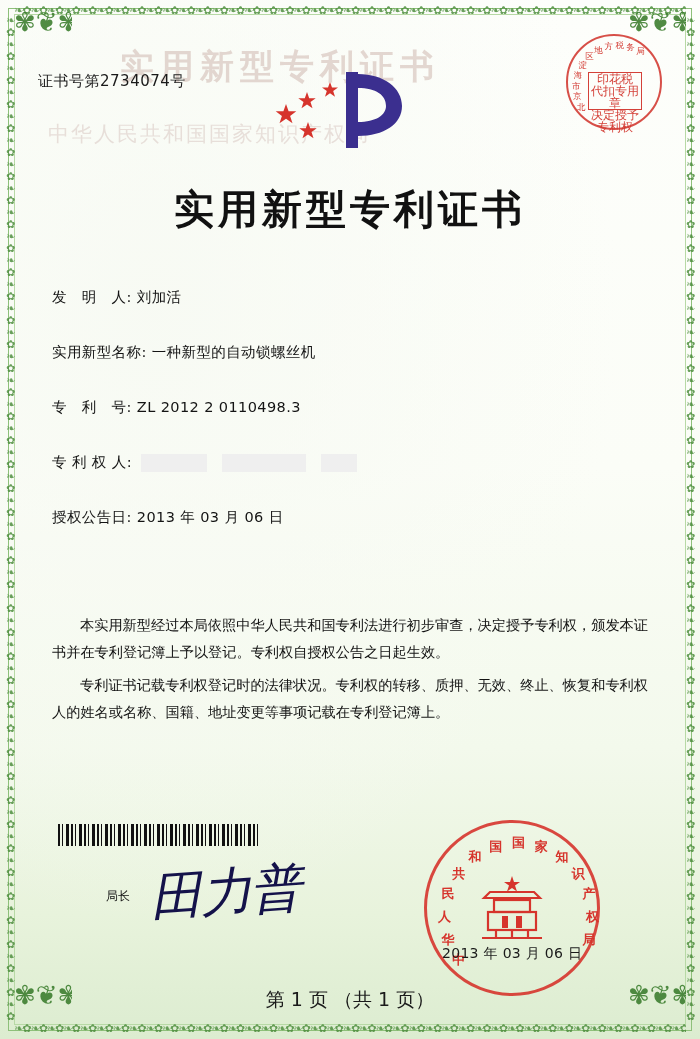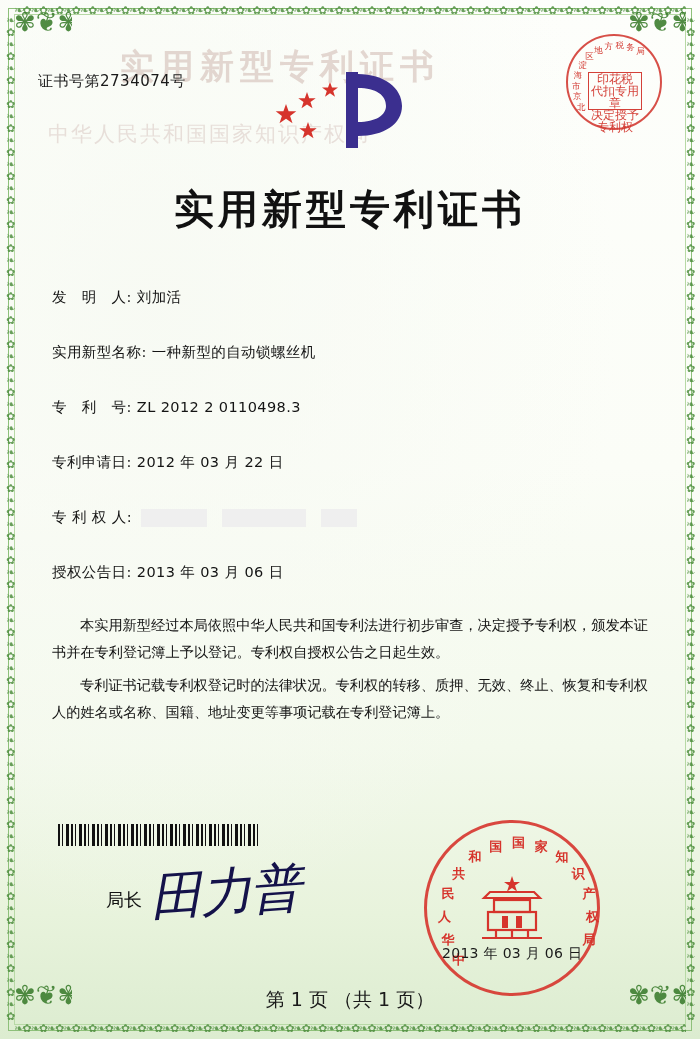--- a/index.html
+++ b/index.html
@@ -181,21 +181,21 @@
       #111 0px, #111 2px, transparent 2px, transparent 4px,
       #111 4px, #111 5px, transparent 5px, transparent 8px,
       #111 8px, #111 11px, transparent 11px, transparent 13px);
   }
 
   
   .director {
     position: absolute;
     left: 106px;
     top: 888px;
-    font-size: 18px;
+    font-size: 12px;
     color: #111;
     font-family: "DejaVu Sans", sans-serif;
   }
   .signature {
     position: absolute;
     left: 150px;
     top: 858px;
     font-size: 52px;
     color: #14124a;
     font-family: "DejaVu Serif", serif;
@@ -369,24 +369,20 @@
       <span class="lbl">发　明　人:</span>
       <span class="val">刘加活</span>
     </div>
     <div class="field">
       <span class="lbl">实用新型名称:</span>
       <span class="val">一种新型的自动锁螺丝机</span>
     </div>
     <div class="field">
       <span class="lbl">专　利　号:</span>
       <span class="val">ZL 2012 2 0110498.3</span>
-    </div>
-    <div class="field">
-      <span class="lbl">专利申请日:</span>
-      <span class="val">2012 年 03 月 22 日</span>
     </div>
     <div class="field">
       <span class="lbl">专 利 权 人:</span>
       <span class="redact a"></span>
       <span class="redact b"></span>
       <span class="redact c"></span>
     </div>
     <div class="field">
       <span class="lbl">授权公告日:</span>
       <span class="val">2013 年 03 月 06 日</span>

